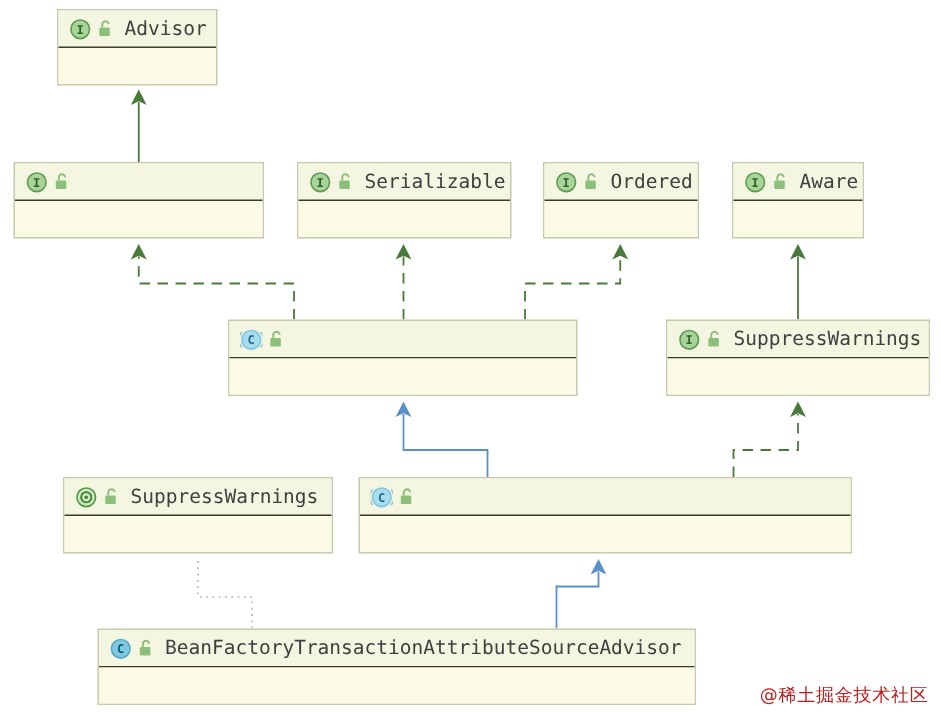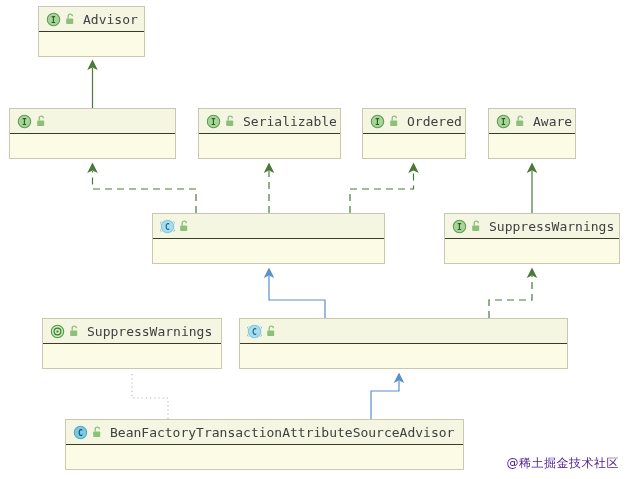--- a/index.html
+++ b/index.html
@@ -71,21 +71,21 @@
     display: inline-block;
     margin-left: 3px;
     position: relative;
   }
   .watermark {
     position: absolute;
     right: 8px;
     bottom: 7px;
     font-family: "DejaVu Sans", sans-serif;
     font-size: 12px;
-    color: #4c1d95;
+    color: #b91c1c;
     white-space: nowrap;
     letter-spacing: 0.5px;
   }
 </style>
 </head>
 <body>
 
 <div id="diagram-root">
 
   <svg id="edge-layer" width="627" height="479" viewBox="0 0 627 479" xmlns="http://www.w3.org/2000/svg">

